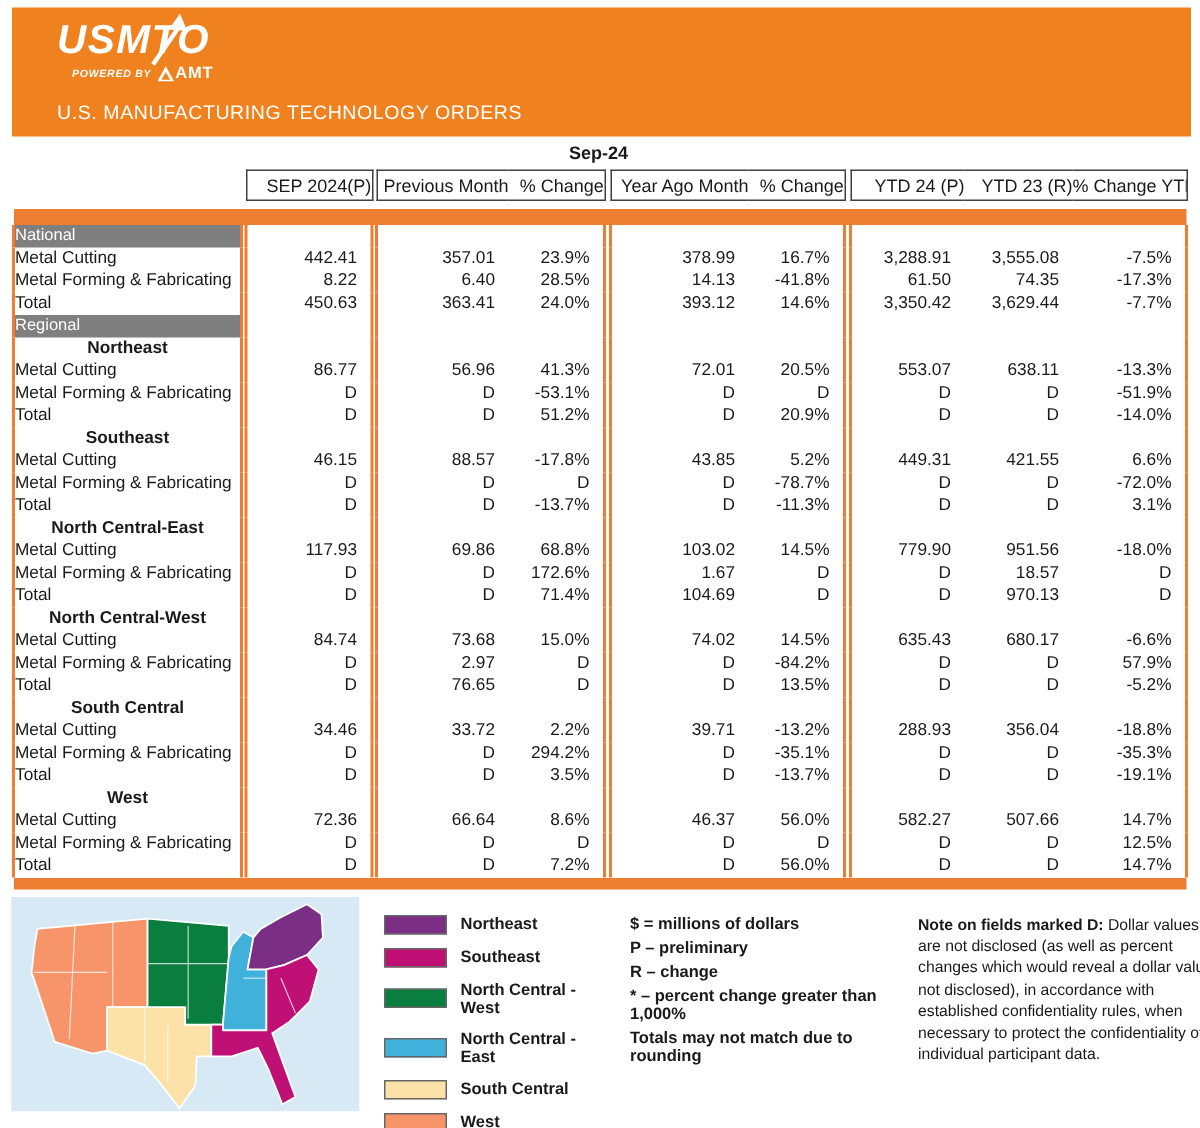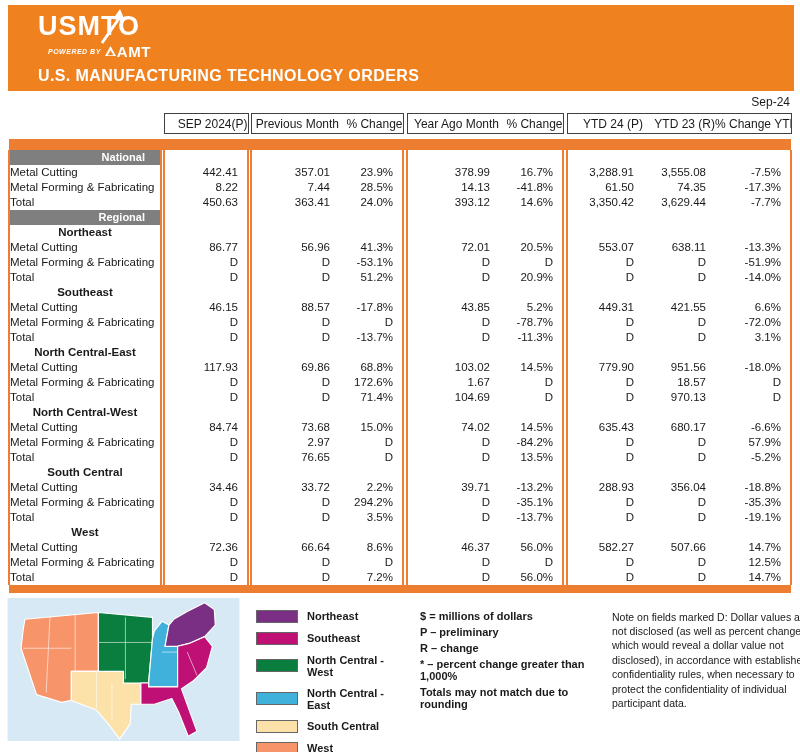--- a/index.html
+++ b/index.html
@@ -8,55 +8,55 @@
     --gray:#7F7F7F;
   }
   *{box-sizing:border-box;margin:0;padding:0;}
   body{
     width:800px;height:752px;overflow:hidden;background:#fff;
     font-family:"Liberation Sans",sans-serif;color:#1a1a1a;
   }
   
   .banner{position:relative;margin:5px 6px 0 8px;height:86px;background:var(--banner);}
   .logo-wrap{position:absolute;left:30px;top:8px;}
-  .logo-title{font-size:27px;font-weight:800;color:#fff;letter-spacing:1px;line-height:1;}
+  .logo-title{font-size:27px;font-weight:800;color:#fff;letter-spacing:1px;line-height:1;font-style:italic;}
   .logo-arrow{position:absolute;left:56px;top:-6px;pointer-events:none;}
   .powered{margin:3px 0 0 10px;color:#fff;display:flex;align-items:center;gap:4px;}
   .powered .pb{font-size:7px;font-weight:bold;font-style:italic;letter-spacing:.5px;}
-  .powered .amt{font-size:15px;font-weight:800;letter-spacing:.5px;display:flex;align-items:center;gap:1px;}
-  .banner-sub{position:absolute;left:30px;top:62px;color:#fff;font-size:16px;font-weight:bold;letter-spacing:.4px;}
+  .powered .amt{font-size:11px;font-weight:800;letter-spacing:.5px;display:flex;align-items:center;gap:1px;}
+  .banner-sub{position:absolute;left:30px;top:62px;color:#fff;font-size:13px;font-weight:normal;letter-spacing:.4px;}
   
-  .dateline{width:784px;margin:4px 0 0 8px;text-align:right;font-size:12px;font-weight:normal;padding-right:2px;}
+  .dateline{width:784px;margin:4px 0 0 8px;text-align:center;font-size:12px;font-weight:bold;padding-right:2px;}
   
   table{border-collapse:collapse;table-layout:fixed;width:782px;margin:4px 0 0 8px;}
   td{height:15px;font-size:11.5px;padding:0;white-space:nowrap;overflow:hidden;vertical-align:middle;}
   tr.hrow td{height:20px;font-size:12px;text-align:right;}
   .hb{border:1px solid #404040;}
   .hb-l{border:1px solid #404040;border-right:none;}
   .hb-m{border-top:1px solid #404040;border-bottom:1px solid #404040;}
   .hb-r{border:1px solid #404040;border-left:none;}
   tr.hgap td{height:5px;}
   .oband{background:var(--torange);}
   .lc{text-align:left;padding-right:4px;}
   .v{text-align:right;padding-right:9px;}
   .gl{border-left:2px solid var(--torange);}
   .gr{border-right:2px solid var(--torange);}
-  .band-gray{background:var(--gray);color:#fff;font-weight:bold;text-align:right;font-size:11px;padding-right:15px;}
+  .band-gray{background:var(--gray);color:#fff;font-weight:normal;text-align:left;font-size:11px;padding-right:0;}
   .region{text-align:center;font-weight:bold;padding-right:0;}
   
   .footer{display:flex;margin:5px 6px 0 5px;gap:14px;}
   .map-box{flex:0 0 237px;}
   .legend{margin-top:12px;flex:0 0 150px;}
   .legend-item{display:flex;align-items:center;gap:9px;margin-bottom:9px;}
   .swatch{width:42px;height:13px;border:1px solid #666;flex:0 0 42px;}
   .legend-label{font-size:11px;font-weight:bold;}
   .notes{margin-top:12px;flex:0 0 178px;}
   .note-line{font-size:11px;font-weight:bold;margin-bottom:4px;}
   .dnote{margin-top:12px;flex:0 0 198px;font-size:10.5px;line-height:1.38;}
-  .dnote b{font-weight:normal;}
+  .dnote b{font-weight:bold;}
 </style>
 </head>
 <body>
 
 <div class="banner">
   <div class="logo-wrap">
     <div class="logo-title">USMTO</div>
     <svg class="logo-arrow" width="40" height="40" viewBox="0 0 40 40">
       <line x1="8" y1="36" x2="26" y2="10" stroke="#fff" stroke-width="3"></line>
       <polygon points="26,2 31,14 19,12" fill="#fff"></polygon>
@@ -145,21 +145,21 @@
         <td class=""></td>
         <td class="v gl">3,288.91</td>
         <td class="v">3,555.08</td>
         <td class="v gr">-7.5%</td>
       </tr>
       <tr>
         <td class="lc gl gr">Metal Forming &amp; Fabricating</td>
         <td class=""></td>
         <td class="v gl gr">8.22</td>
         <td class=""></td>
-        <td class="v gl">7.44</td>
+        <td class="v gl">6.40</td>
         <td class="v gr">28.5%</td>
         <td class=""></td>
         <td class="v gl">14.13</td>
         <td class="v gr">-41.8%</td>
         <td class=""></td>
         <td class="v gl">61.50</td>
         <td class="v">74.35</td>
         <td class="v gr">-17.3%</td>
       </tr>
       <tr>

